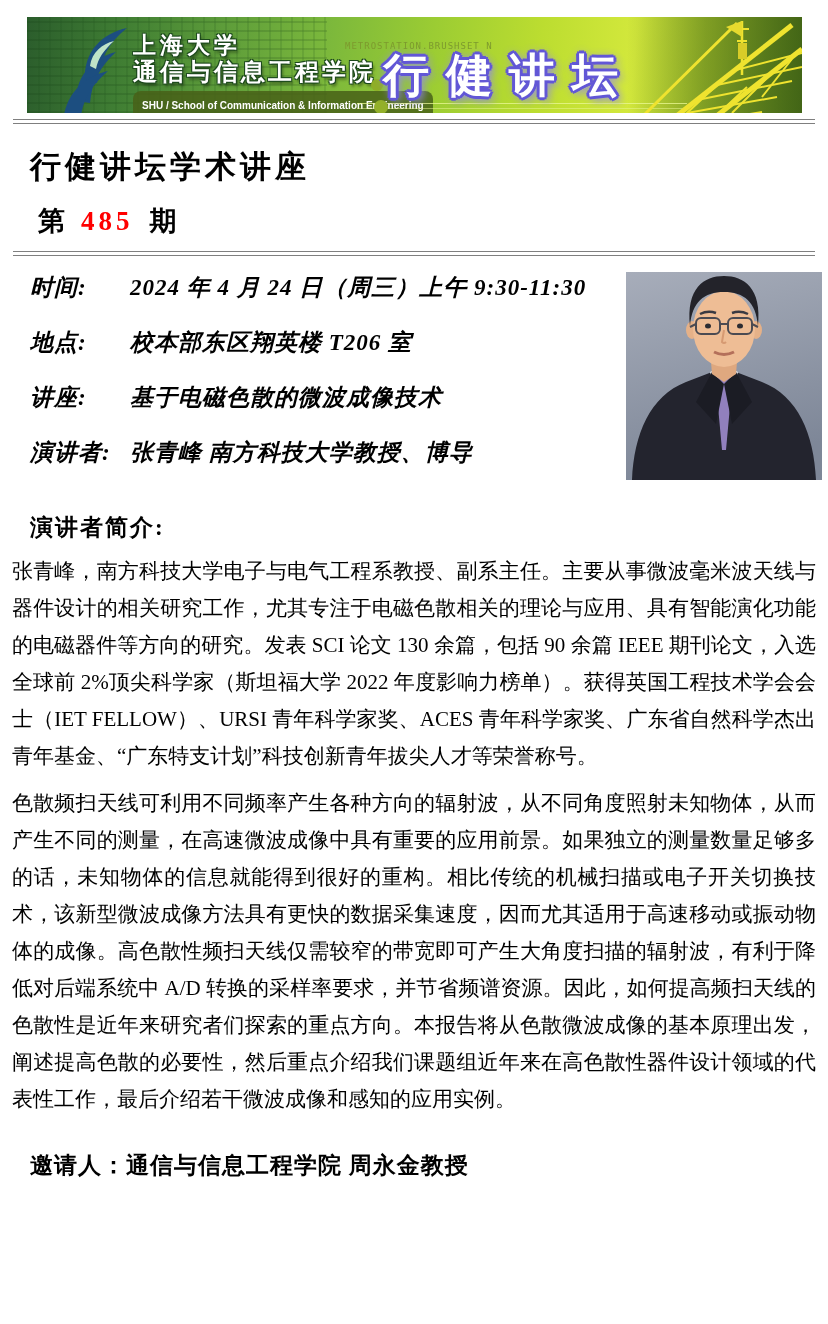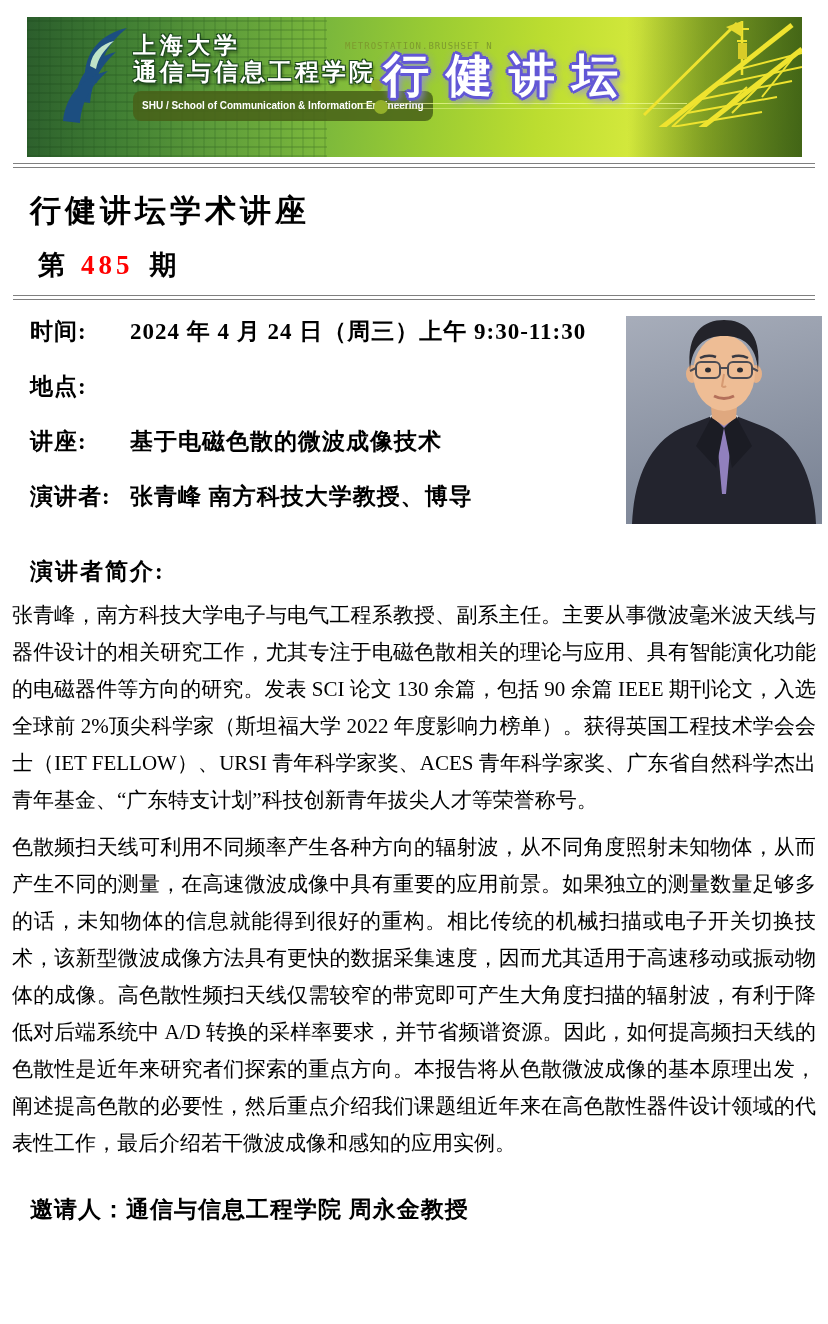--- a/index.html
+++ b/index.html
@@ -1,20 +1,20 @@
 <!DOCTYPE html>
 <html><head>
 <meta charset="utf-8">
 <style>
   html,body{margin:0;padding:0;background:#ffffff;}
   body{font-family:"Liberation Serif","DejaVu Serif",serif;color:#000;}
   #page{position:relative;width:828px;height:1324px;overflow:hidden;background:#fff;}
 
   
-  .banner{position:relative;margin:17px 26px 0 27px;height:140px;overflow:hidden;
+  .banner{position:relative;margin:17px 26px 0 27px;height:96px;overflow:hidden;
     background:linear-gradient(95deg,#2b5d2c 0%,#3f7d33 12%,#5d9c3a 25%,#7ab73c 38%,
       #9bcc33 52%,#bcdd30 66%,#d3e83c 78%,#b8d431 88%,#7fae2e 100%);}
   .banner .circuit{position:absolute;left:0;top:0;width:300px;height:100%;opacity:.45;
     background:
       repeating-linear-gradient(0deg,rgba(15,55,15,.35) 0 2px,transparent 2px 9px),
       repeating-linear-gradient(90deg,rgba(25,75,25,.3) 0 2px,transparent 2px 11px);}
   .banner .rightshade{position:absolute;right:0;top:0;width:175px;height:100%;
     background:linear-gradient(90deg,rgba(55,90,18,0) 0%,rgba(55,90,18,.45) 45%,rgba(40,70,12,.7) 100%);}
   .logo{position:absolute;left:26px;top:4px;}
   .banner-text{position:absolute;left:106px;top:16px;line-height:1.15;}
@@ -43,21 +43,21 @@
   .dline.second{margin-top:12px;}
 
   
   h1{margin:22px 30px 0;text-align:left;font-size:31px;font-weight:bold;letter-spacing:4px;}
   .issue{margin:15px 30px 0;text-align:left;font-size:27px;font-weight:bold;}
   .issue span{margin:0 8px;}
   .issue .red{color:#ff0000;letter-spacing:4px;}
 
   
   .info{position:relative;margin:16px 30px 0;min-height:214px;}
-  .info .row{display:flex;font-size:23px;font-weight:bold;line-height:32px;margin-bottom:23px;}
+  .info .row{display:flex;font-size:23px;font-weight:bold;line-height:32px;margin-bottom:23px;font-style:italic;}
   .info .lbl{flex:0 0 100px;letter-spacing:1px;}
   .info .val{letter-spacing:1px;}
   .photo{position:absolute;right:-24px;top:0;width:196px;height:208px;display:block;}
 
   
   h2{margin:26px 30px 0;font-size:23px;font-weight:bold;letter-spacing:2px;}
   p.body{margin:10px 12px 0;font-size:21px;line-height:37px;text-align:justify;}
   .inviter{margin:32px 30px 0;font-size:23px;font-weight:bold;letter-spacing:1px;}
 </style>
 </head>
@@ -112,20 +112,21 @@
 
   <div class="dline second"></div>
 
   <div class="info">
     <div class="row">
       <span class="lbl">时间:</span>
       <span class="val">2024 年 4 月 24 日（周三）上午 9:30-11:30</span>
     </div>
     <div class="row">
       <span class="lbl">地点:</span>
+      <span class="val">校本部东区翔英楼 T206 室</span>
     </div>
     <div class="row">
       <span class="lbl">讲座:</span>
       <span class="val">基于电磁色散的微波成像技术</span>
     </div>
     <div class="row">
       <span class="lbl">演讲者:</span>
       <span class="val">张青峰 南方科技大学教授、博导</span>
     </div>
 

